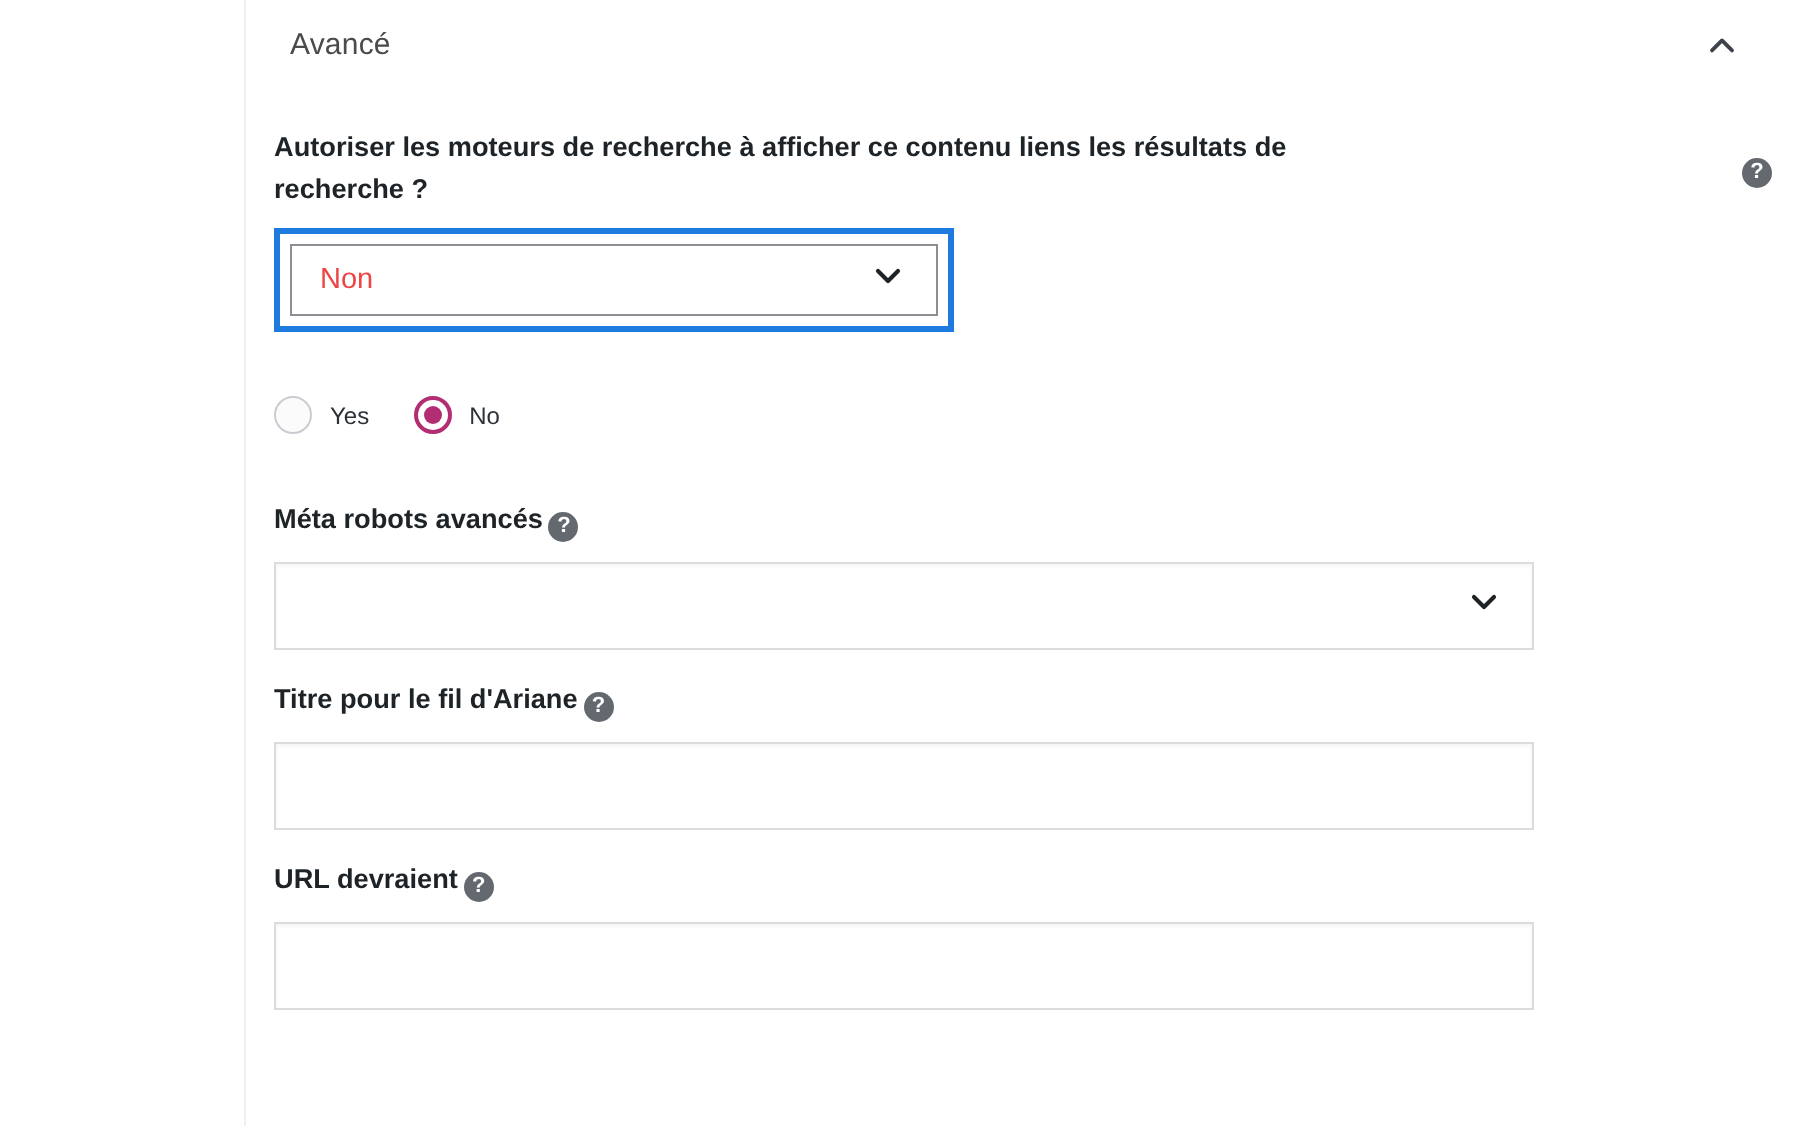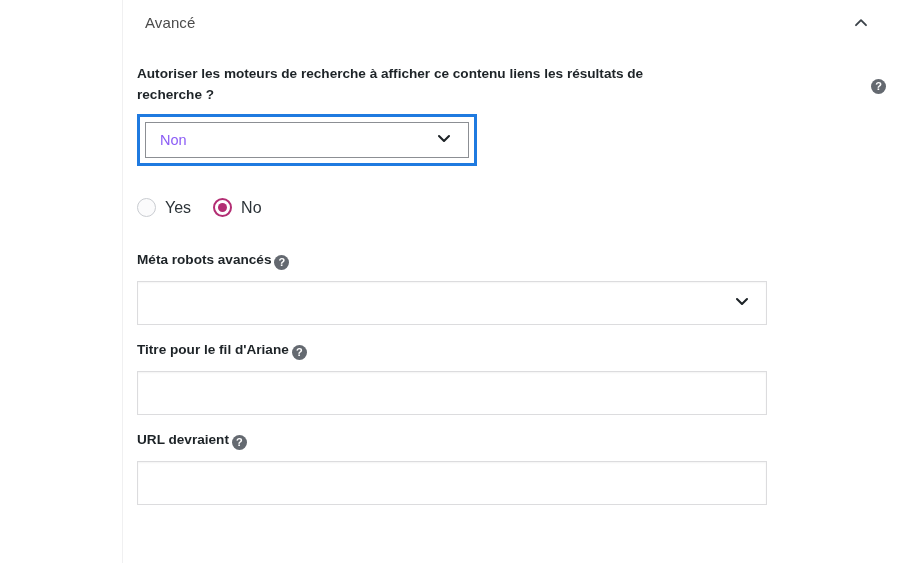--- a/index.html
+++ b/index.html
@@ -123,21 +123,21 @@
     position: relative;
     box-sizing: border-box;
     height: 44px;
     background: #ffffff;
     border: 1px solid #dcdcde;
     box-shadow: 0 1px 2px rgba(0,0,0,.045) inset;
     display: flex;
     align-items: center;
     padding: 0 14px;
     font-size: 14.5px;
-    color: #8b5cf6;
+    color: #ef4444;
     cursor: pointer;
   }
   .select-box .caret {
     position: absolute;
     right: 15px;
     top: 50%;
     transform: translateY(-50%);
     pointer-events: none;
   }
 
@@ -191,21 +191,21 @@
     position: absolute;
     left: 50%;
     top: 50%;
     width: 9px;
     height: 9px;
     margin: -4.5px 0 0 -4.5px;
     border-radius: 50%;
     background: #b32d73;
   }
   .radio-label {
-    font-size: 16px;
+    font-size: 12px;
     color: #2c3338;
   }
 
   
   .text-input {
     box-sizing: border-box;
     width: 630px;
     height: 44px;
     background: #ffffff;
     border: 1px solid #dcdcde;

